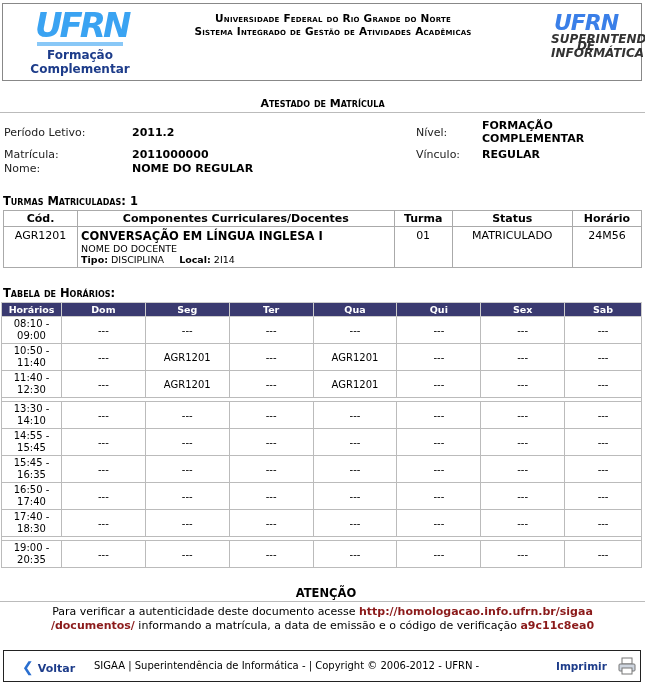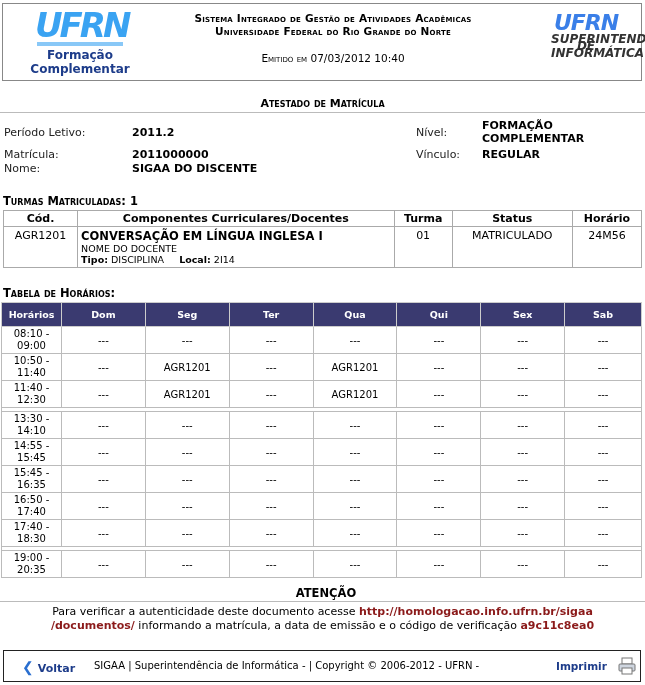--- a/index.html
+++ b/index.html
@@ -31,21 +31,21 @@
   .turmas th, .turmas td { border: 1px solid #aaa; font-size: 11px; margin-top: 28px; }
   .turmas th { font-weight: bold; padding: 1px 3px; height: 15px; }
   .turmas td { vertical-align: top; padding: 2px 3px; text-align: center; }
   .turmas td.comp { text-align: left; }
   .comp .nome { font-weight: bold; font-size: 11.5px; }
   .comp .sub { font-size: 9.5px; }
   .comp .meta { font-size: 9.5px; }
   .comp .meta b { font-weight: bold; }
 
   .horarios { position: absolute; left: 1px; top: 302px; width: 641px; }
-  .horarios th { background: #3a3a70; color: #fff; font-size: 9.5px; font-weight: bold; height: 24px; border: 1px solid #ccc; padding: 0; }
+  .horarios th { background: #3a3a70; color: #fff; font-size: 9.5px; font-weight: bold; height: 14px; border: 1px solid #ccc; padding: 0; }
   .horarios td { border: 1px solid #bbb; font-size: 10px; text-align: center; height: 27px; padding: 0; }
   .horarios td.h { font-size: 10px; line-height: 12px; }
   .horarios tr.gap td { height: 4px; border-top: 1px solid #bbb; }
 
   .atencao-title { position: absolute; left: 0; top: 586px; width: 645px; text-align: center; font-weight: bold; font-size: 11.5px; border-bottom: 1px solid #bbb; padding-bottom: 1px; padding-left: 7px; }
   .atencao-text { position: absolute; left: 0; top: 605px; width: 645px; text-align: center; font-size: 11px; line-height: 14px; }
   .atencao-text .link { color: #8b1a1a; font-weight: bold; }
 
   .footer { position: absolute; left: 3px; top: 650px; width: 638px; height: 32px; border: 1px solid #222; }
   .voltar { position: absolute; left: 18px; top: 8px; font-weight: bold; color: #1d3c8a; font-size: 11px; cursor: pointer; }
@@ -62,39 +62,38 @@
     <div class="ufrn-logo">
       <span class="ufrn-text">UFRN</span>
       <span class="ufrn-bar"></span>
     </div>
     <div class="modulo">
       <div>Formação</div>
       <div>Complementar</div>
     </div>
   </div>
   <div class="head-center">
+    <div class="uni">Universidade Federal do Rio Grande do Norte</div>
     <div class="uni">Sistema Integrado de Gestão de Atividades Acadêmicas</div>
-    <div class="uni">Universidade Federal do Rio Grande do Norte</div>
-    <div class="emitido">Emitido em 07/03/2012 10:40</div>
   </div>
   <div class="logo-right">
     <div class="si-text">UFRN</div>
     <div class="si-sub">SUPERINTENDÊNCIA</div>
     <div class="si-sub">DE INFORMÁTICA</div>
   </div>
 </div>
 
 <div class="title-bar">Atestado de Matrícula</div>
 
 <div class="info" style="left:4px; top:126px;"><span class="lbl">Período Letivo:</span></div>
 <div class="info" style="left:132px; top:126px;"><span class="val">2011.2</span></div>
 <div class="info" style="left:4px; top:148px;"><span class="lbl">Matrícula:</span></div>
 <div class="info" style="left:132px; top:148px;"><span class="val">2011000000</span></div>
 <div class="info" style="left:4px; top:162px;"><span class="lbl">Nome:</span></div>
-<div class="info" style="left:132px; top:162px;"><span class="val">SIGAA DO DISCENTE</span></div>
+<div class="info" style="left:132px; top:162px;"><span class="val">NOME DO REGULAR</span></div>
 <div class="info" style="left:416px; top:126px;"><span class="lbl">Nível:</span></div>
 <div class="info" style="left:482px; top:119px; line-height:13px;">
   <div class="val">FORMAÇÃO</div>
   <div class="val">COMPLEMENTAR</div>
 </div>
 <div class="info" style="left:416px; top:148px;"><span class="lbl">Vínculo:</span></div>
 <div class="info" style="left:482px; top:148px;"><span class="val">REGULAR</span></div>
 
 <div class="section-title" style="top:194px;">Turmas Matriculadas: 1</div>
 

